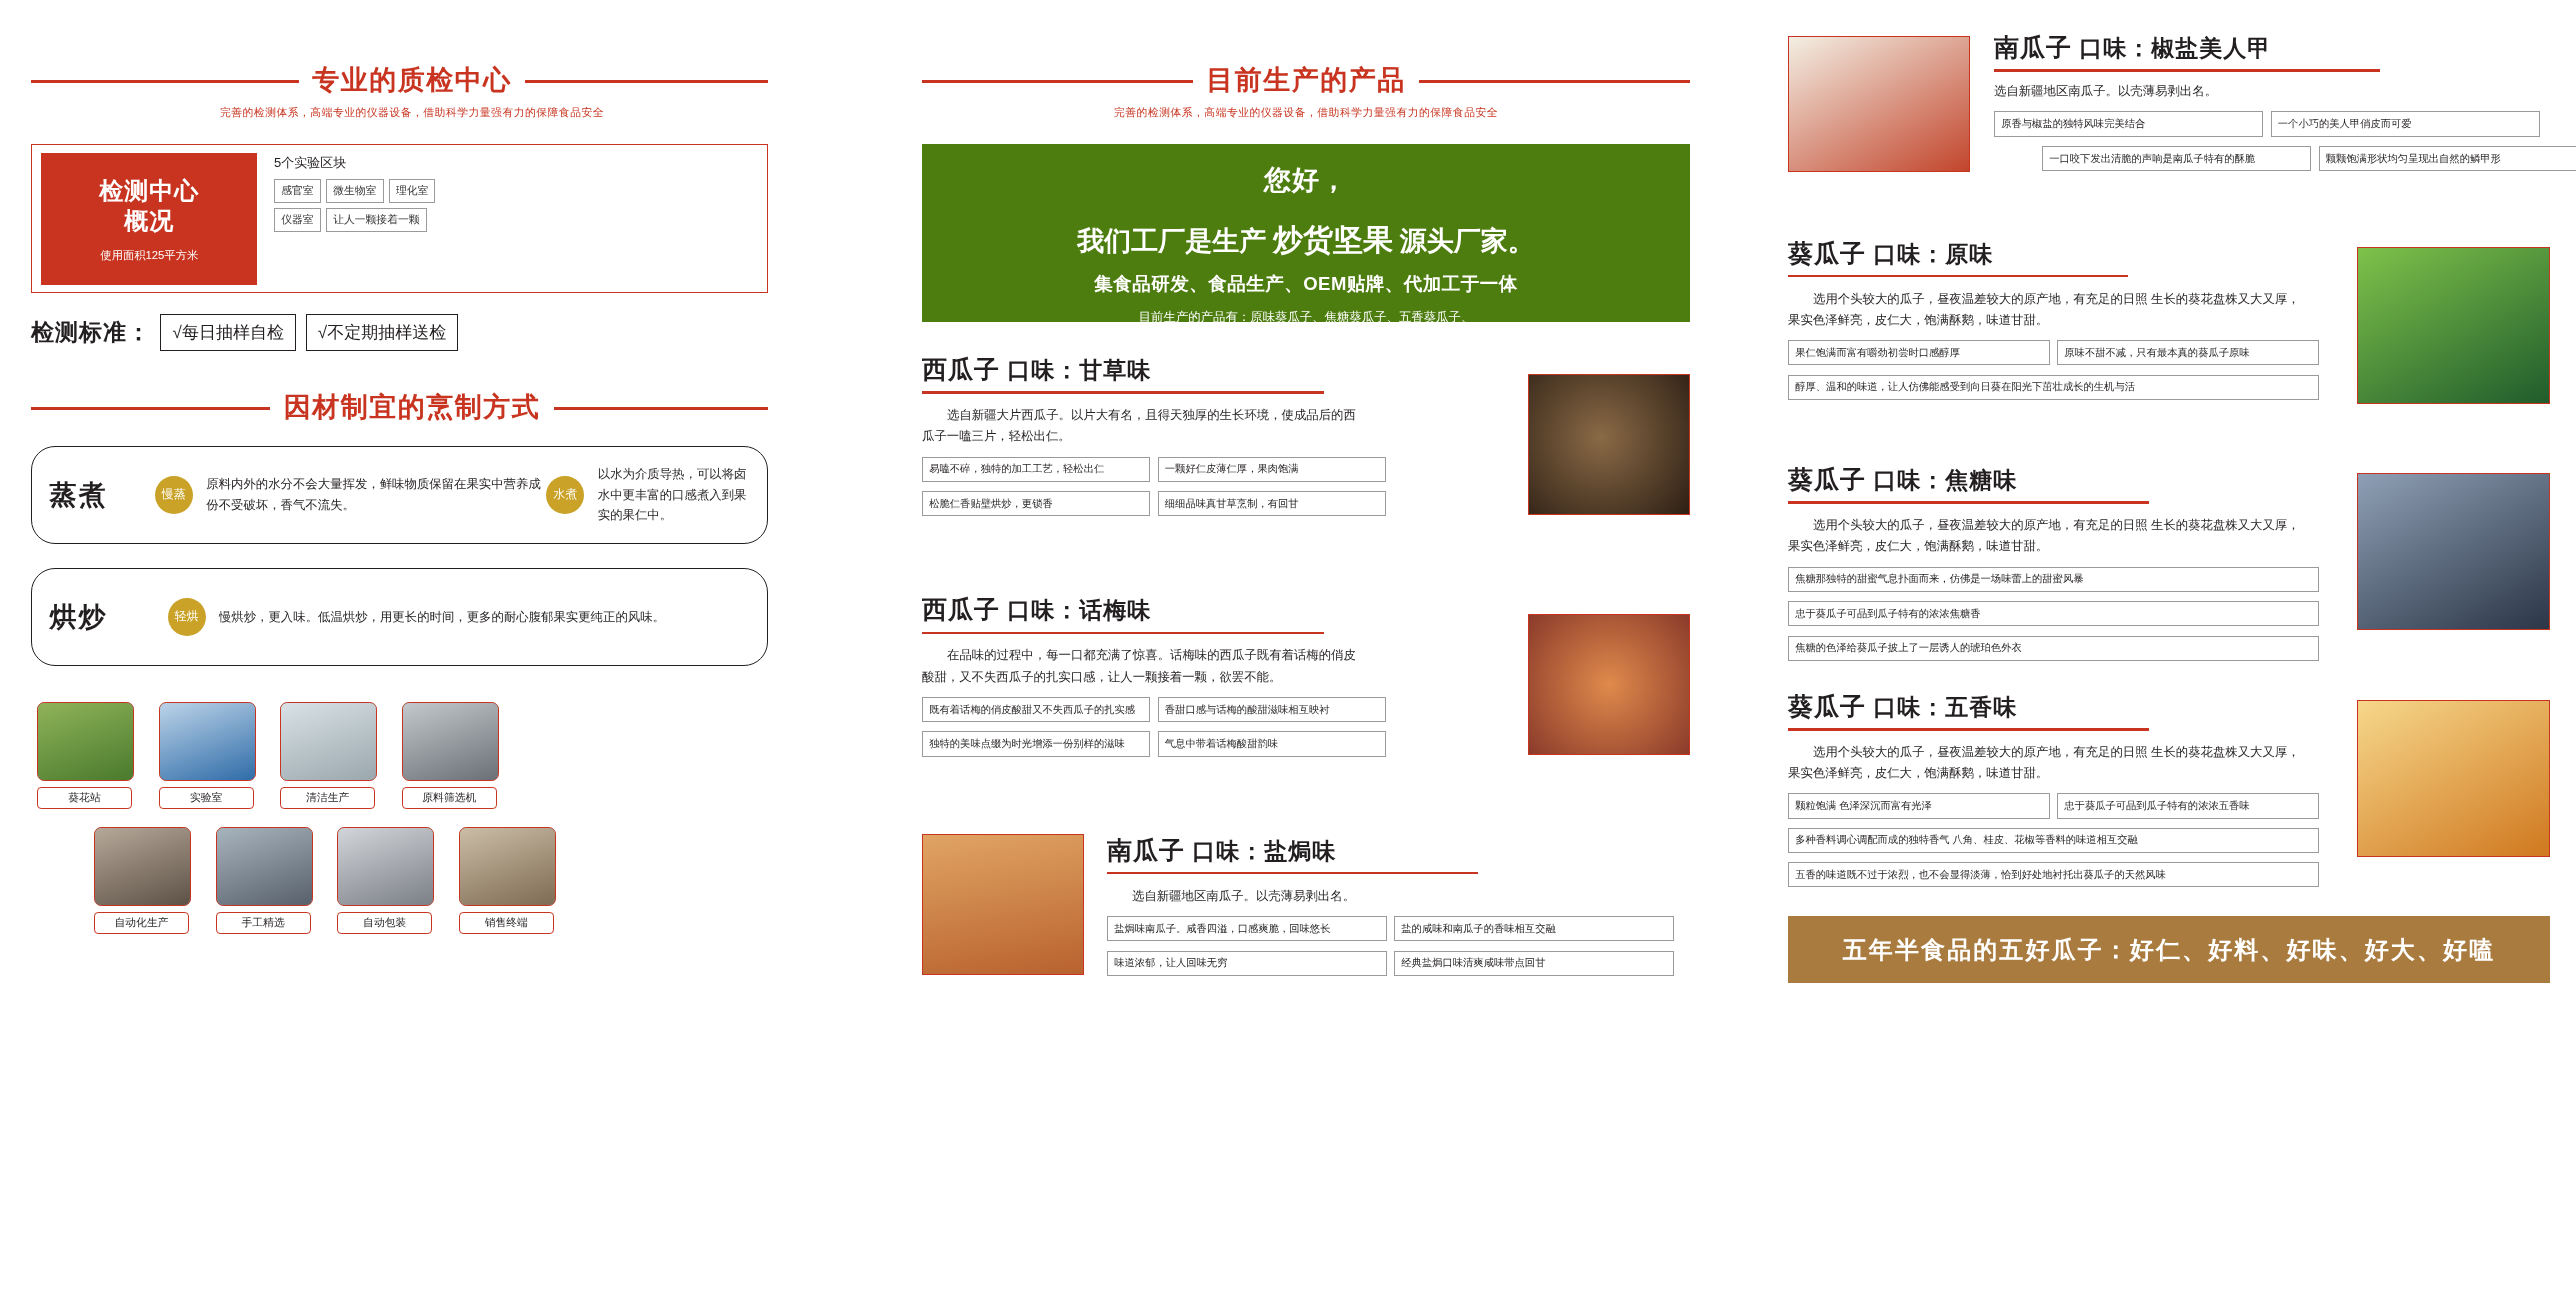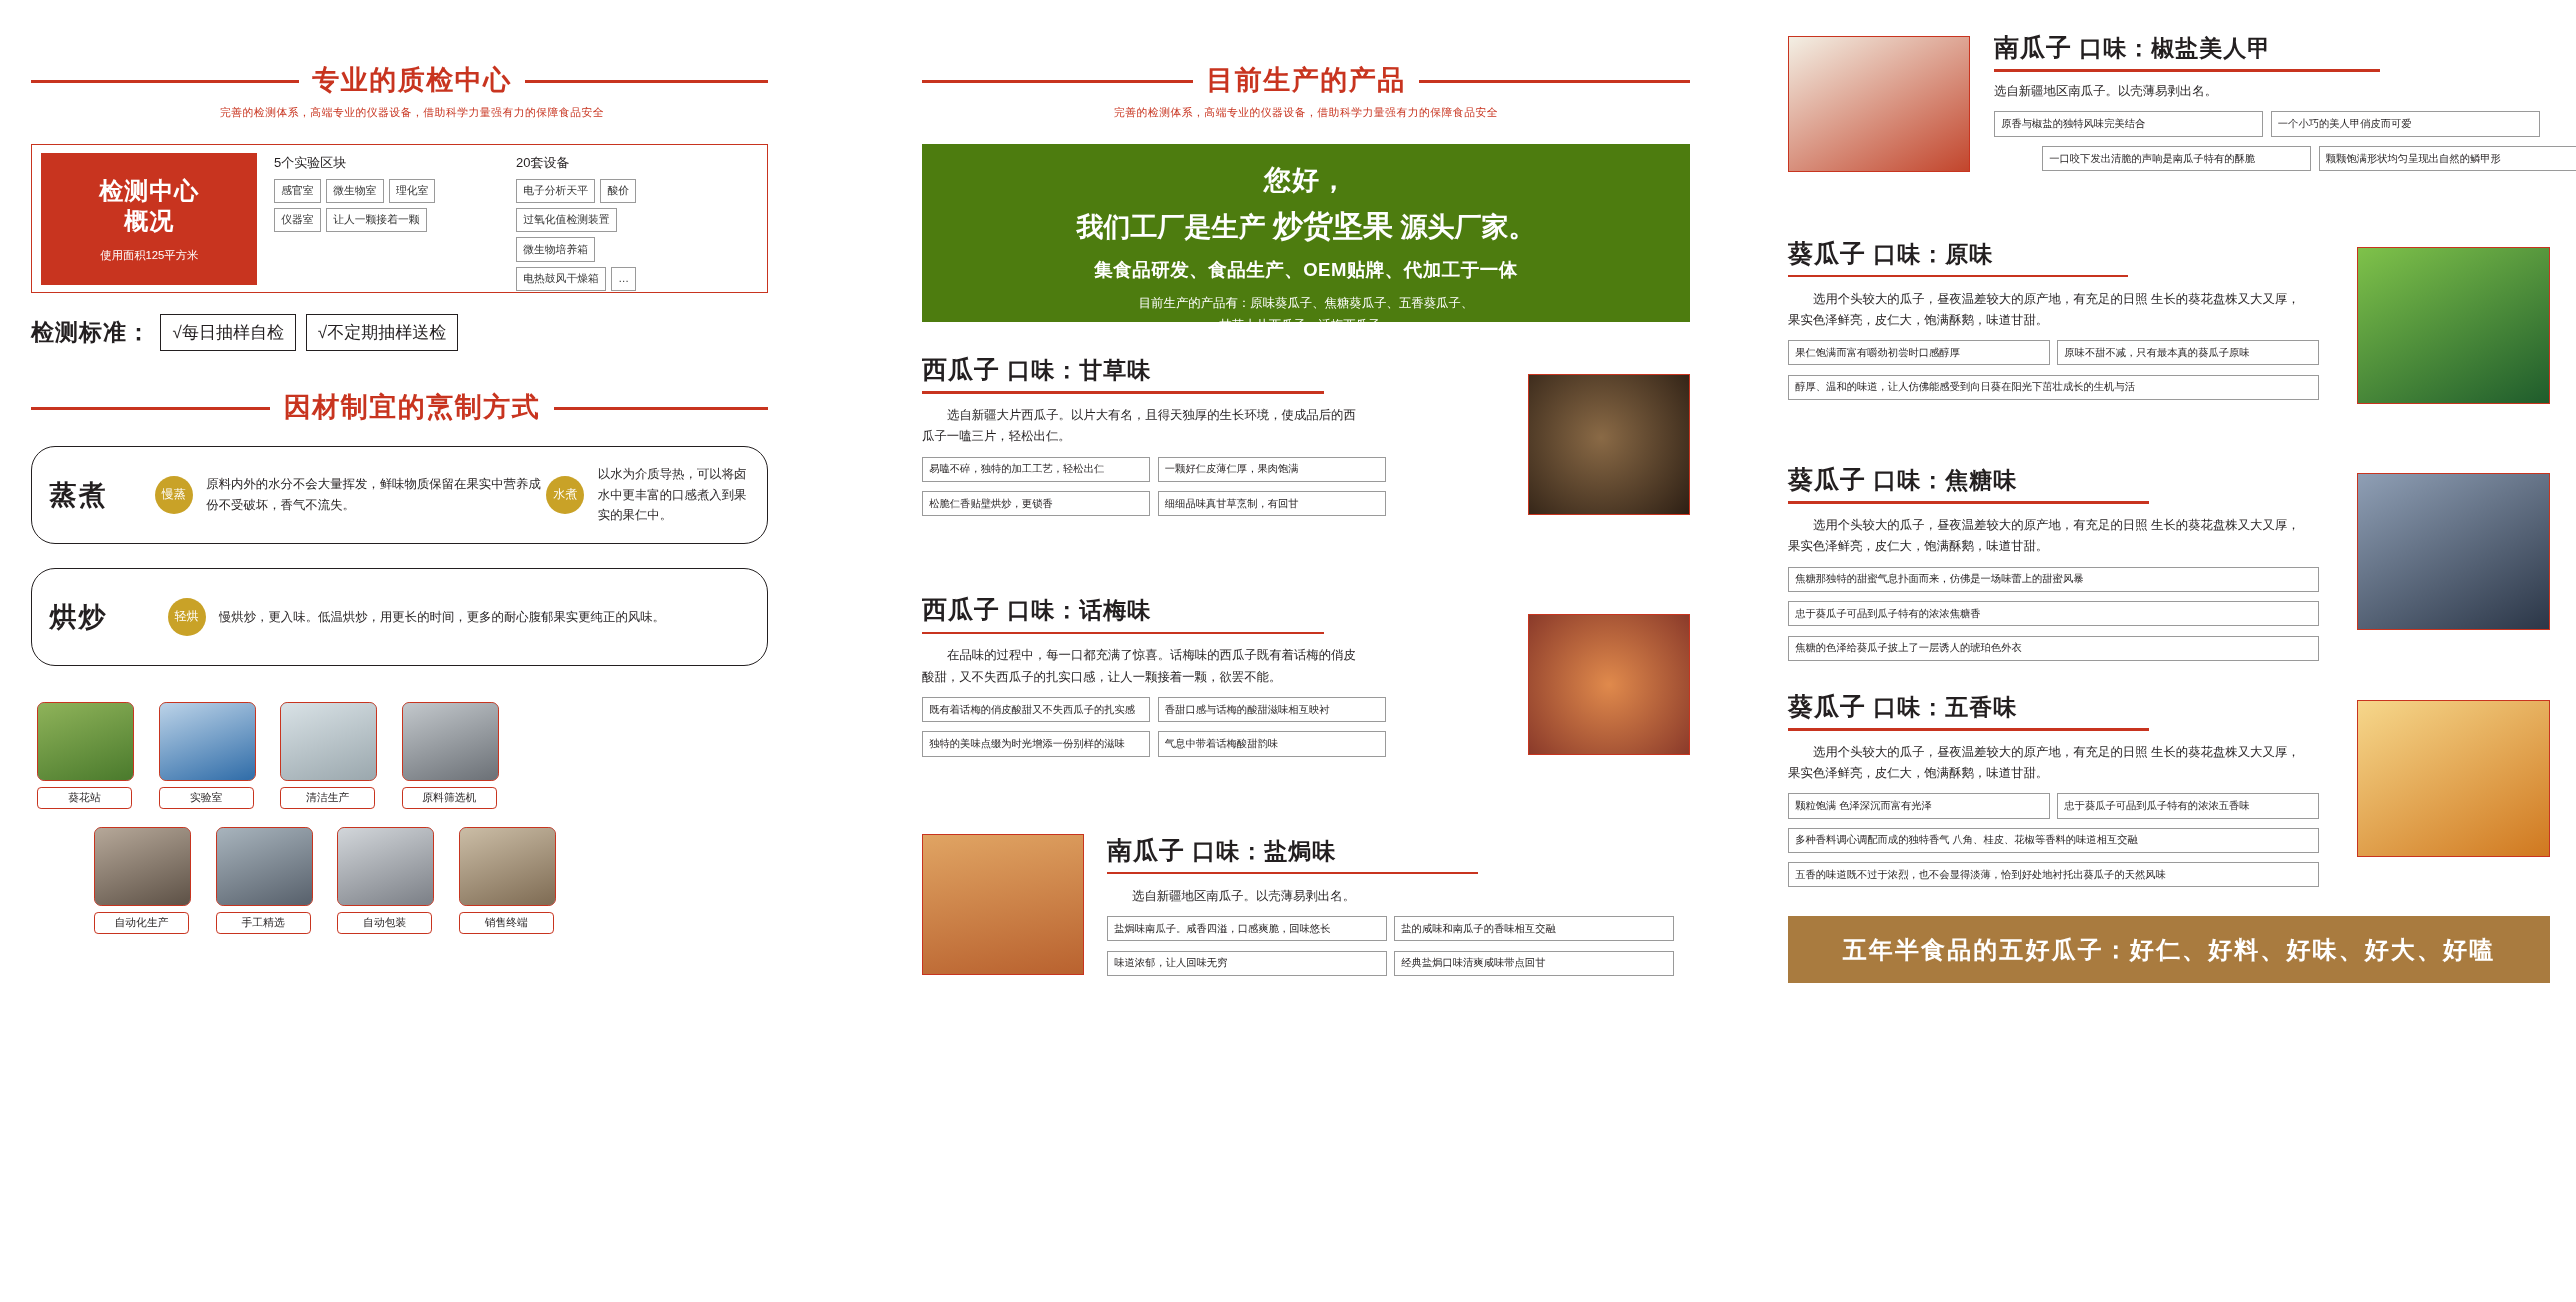--- a/index.html
+++ b/index.html
@@ -38,21 +38,21 @@
   .prow{display:flex;gap:20.6px;}
   .pcell{width:95px;margin-left:6px;}
   .pimg{width:95px;height:77px;border-radius:7.2px;border:1.5px solid #c8341f;background:#888;overflow:hidden;position:relative;}
   .pcap{margin:6.2px auto 0;border:1.5px solid #c8341f;border-radius:4.1px;text-align:center;font-size:10.8px;padding:3.1px 2.1px;background:#fff;}
   .prow.second{margin-top:17.5px;margin-left:57px;}
 
   
   .col2{position:absolute;left:922px;top:62px;width:768px;}
   .banner{margin-top:24px;background:#4d7c0f;color:#fff;width:768px;height:178px;box-sizing:border-box;padding:17.5px 15.5px;text-align:center;}
   .banner .b1{font-size:27px;font-weight:bold;letter-spacing:1px;}
-  .banner .b2{font-size:27px;font-weight:bold;margin-top:8px;}
+  .banner .b2{font-size:27px;font-weight:bold;margin-top:22px;font-family:Liberation Serif, serif;}
   .banner .b2 em{font-style:normal;font-size:30px;}
   .banner .b3{font-size:18.5px;font-weight:bold;margin-top:10.3px;letter-spacing:0.5px;}
   .banner .b4{font-size:12.4px;margin-top:11.3px;line-height:1.75;}
 
   .prod{position:relative;width:768px;margin-top:31px;}
   .ptitle{display:flex;align-items:flex-end;gap:7.2px;}
   .ptitle .n{font-size:25px;font-weight:bold;letter-spacing:1px;}
   .ptitle .f{font-size:23px;font-weight:bold;letter-spacing:1px;}
   .punder{height:2.6px;background:#c8341f;width:402px;margin-top:5.2px;}
   .pbody{font-size:12.4px;line-height:1.7;margin-top:11.3px;width:443px;text-indent:25px;color:#231f20;}
@@ -98,37 +98,20 @@
           <div class="cell">感官室</div>
           <div class="cell">微生物室</div>
           <div class="cell">理化室</div>
         </div>
         <div class="cellrow">
           <div class="cell">仪器室</div>
           <div class="cell">让人一颗接着一颗</div>
         </div>
       </div>
 
-      <div class="qcright">
-        <div class="grp-title">20套设备</div>
-        <div class="cellrow">
-          <div class="cell">电子分析天平</div>
-          <div class="cell">酸价</div>
-        </div>
-        <div class="cellrow">
-          <div class="cell">过氧化值检测装置</div>
-        </div>
-        <div class="cellrow">
-          <div class="cell">微生物培养箱</div>
-        </div>
-        <div class="cellrow">
-          <div class="cell">电热鼓风干燥箱</div>
-          <div class="cell">…</div>
-        </div>
-      </div>
     </div>
 
     <div class="std">
       <span class="lab">检测标准：</span>
       <span class="item">√每日抽样自检</span>
       <span class="item">√不定期抽样送检</span>
     </div>
 
     <div class="cook">
       <div class="sec-title">

